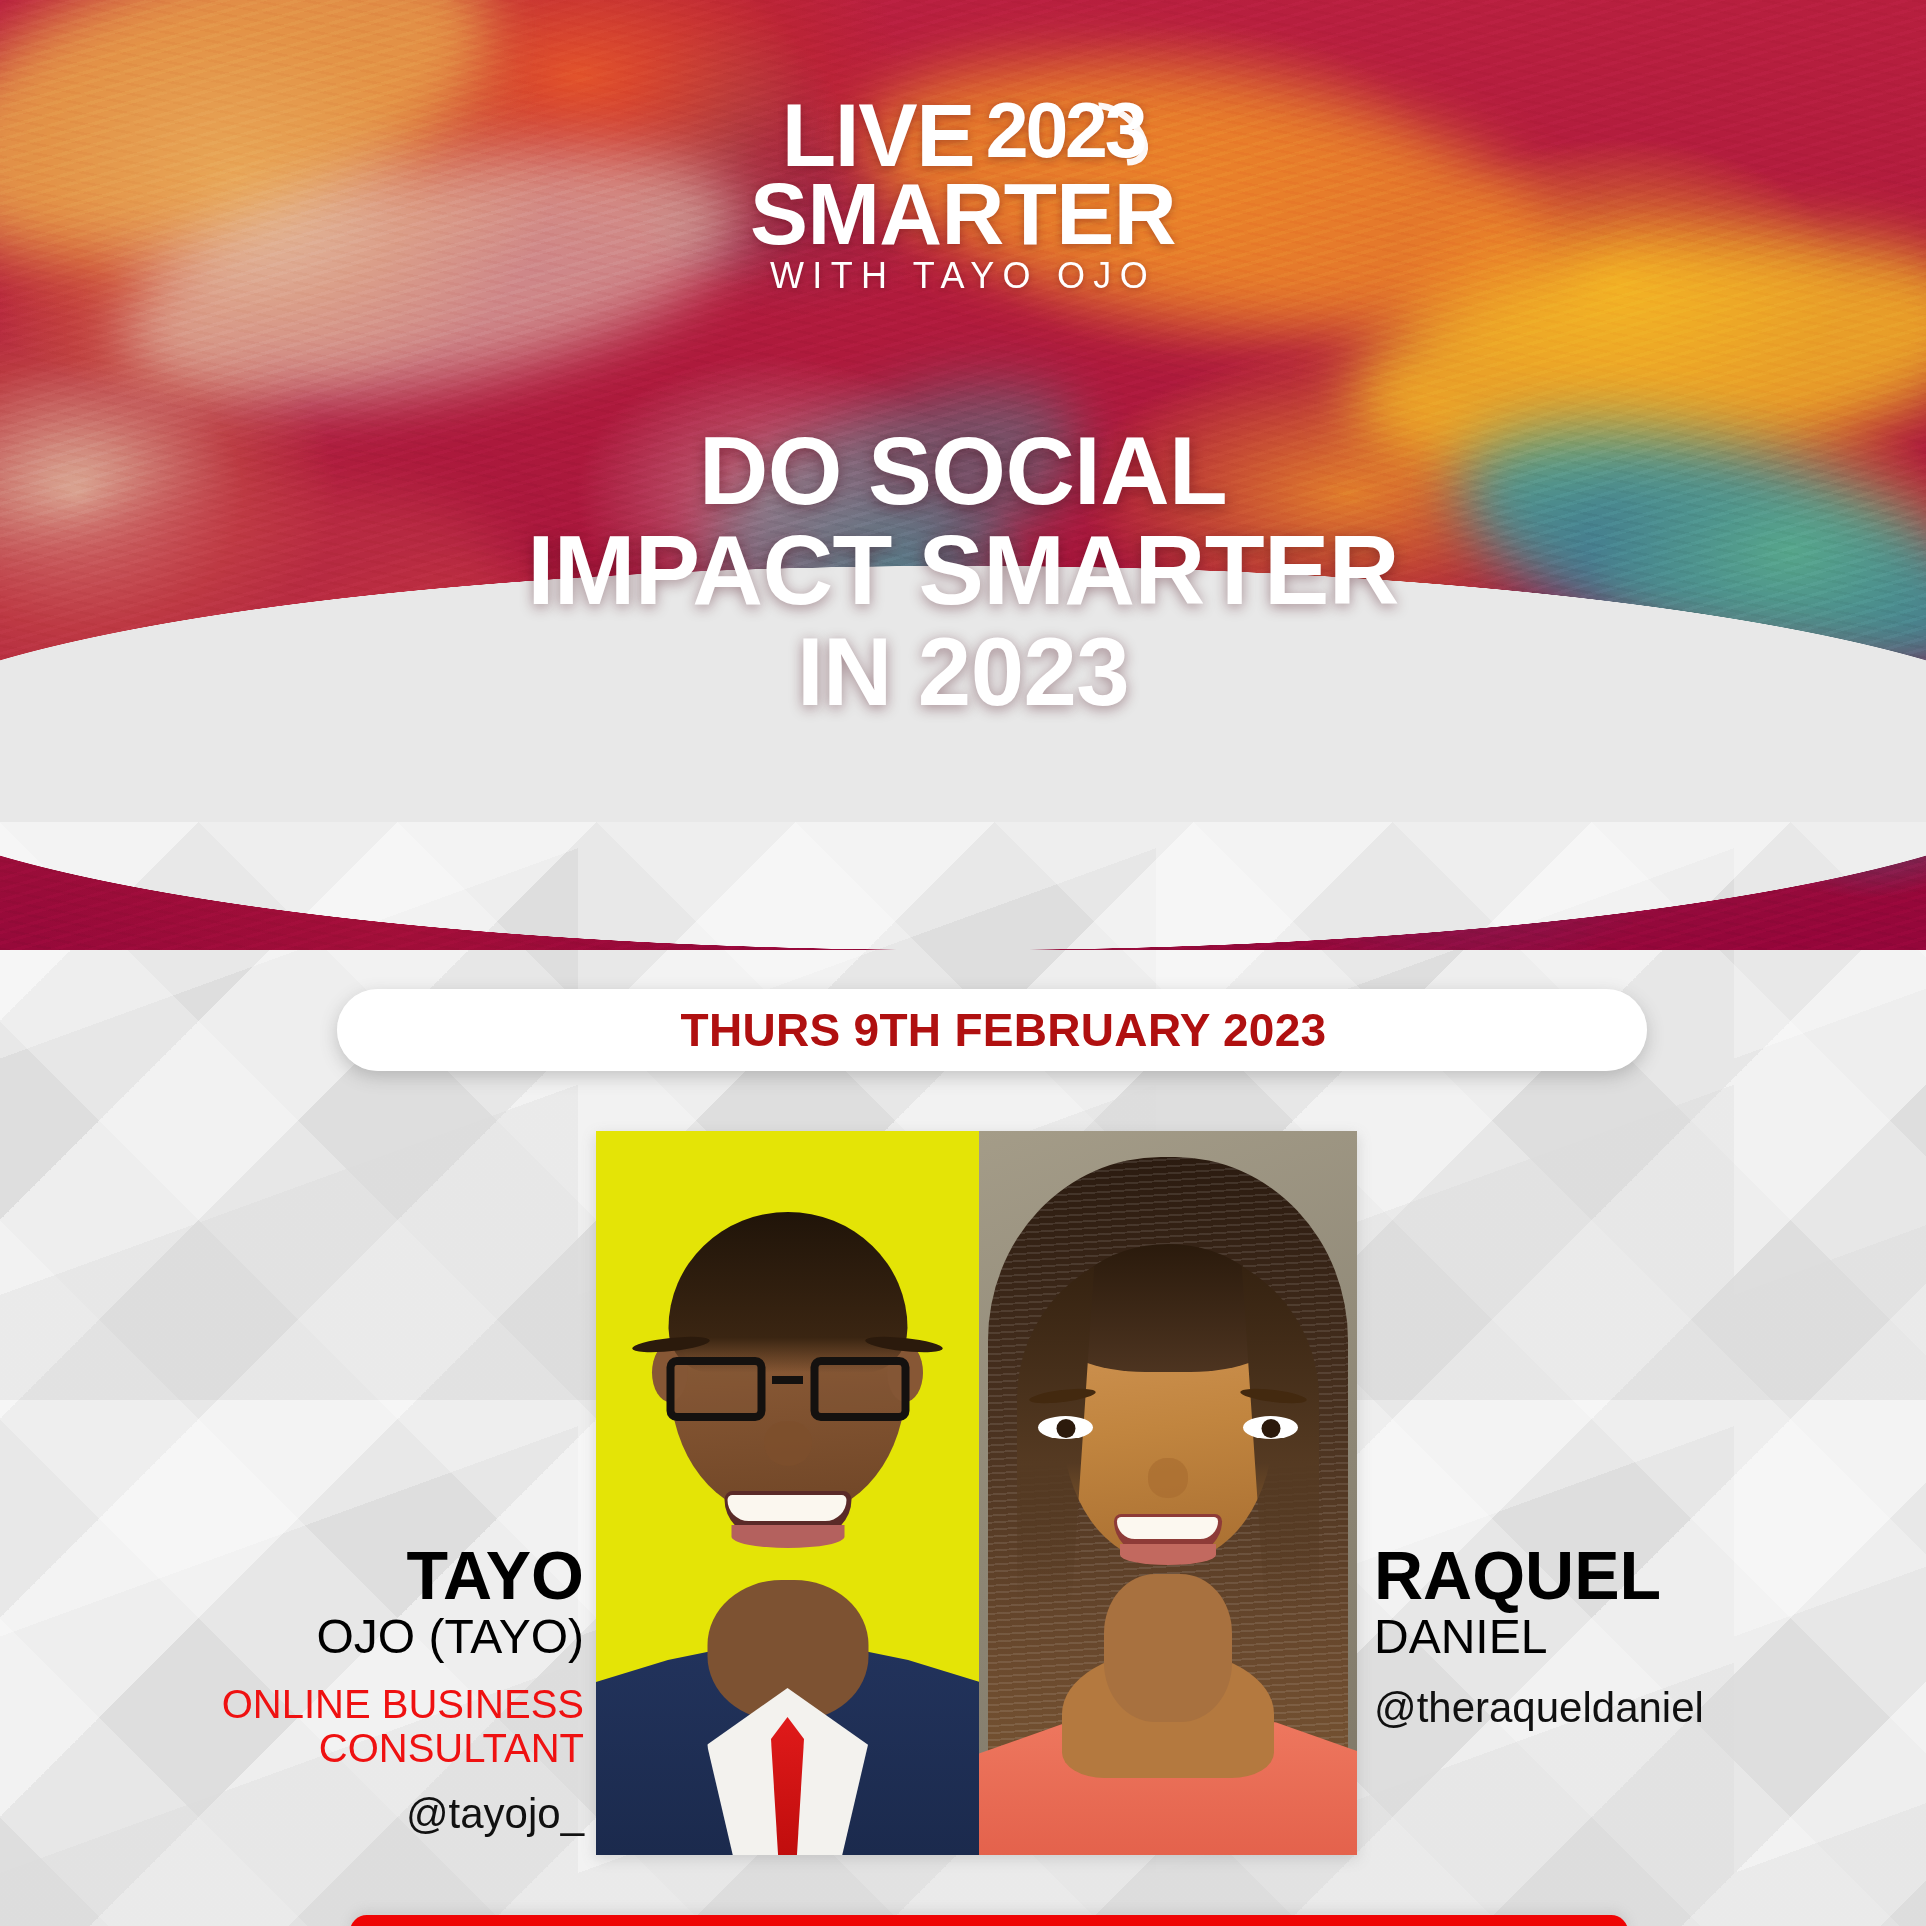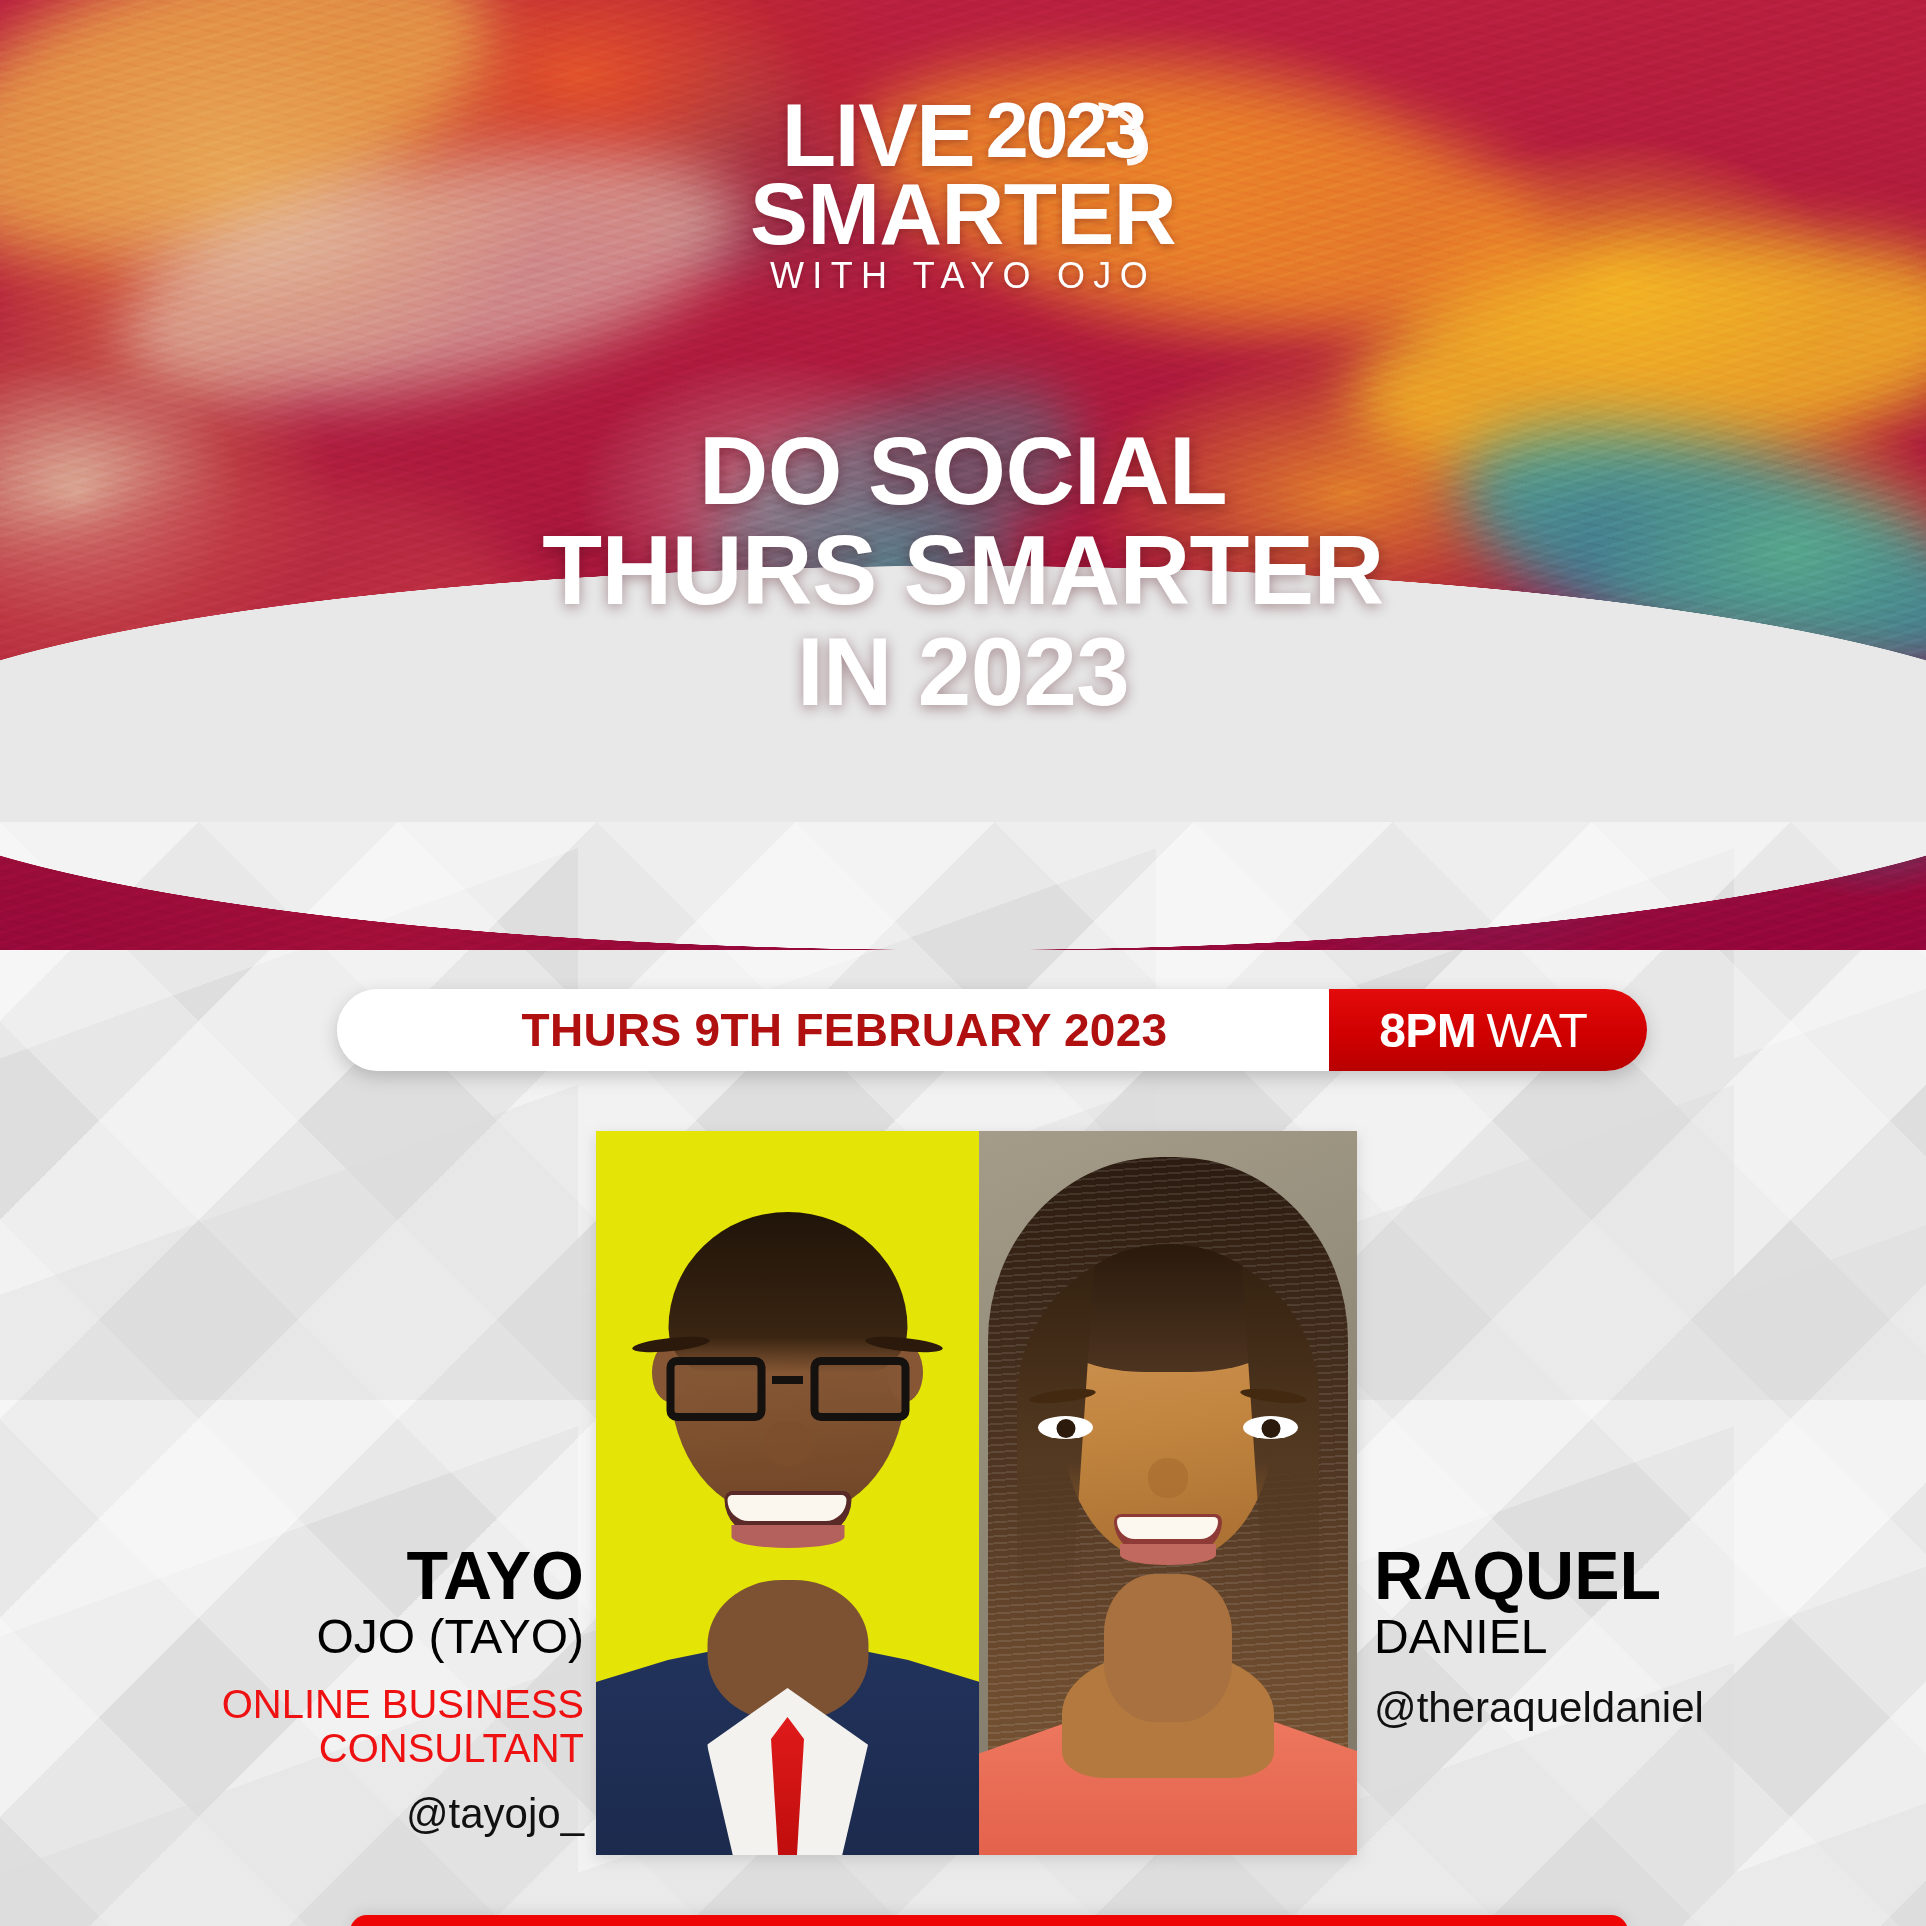--- a/index.html
+++ b/index.html
@@ -295,30 +295,26 @@
         <span class="logo-year">2023</span>
         <span class="logo-swoosh"></span>
       </span>
     </div>
     <div class="logo-smarter">SMARTER</div>
     <div class="logo-with">WITH TAYO OJO</div>
   </div>
 
   <div class="headline">
     <span class="hl hl-1">DO SOCIAL</span>
-    <span class="hl hl-2">THURS SMARTER</span>
+    <span class="hl hl-2">IMPACT SMARTER</span>
     <span class="hl hl-3">IN 2023</span>
   </div>
 
   <div class="date-pill">
     <div class="dp-date">THURS 9TH FEBRUARY 2023</div>
-    <div class="dp-time">
-      <span class="dp-time-strong">8PM</span>
-      <span class="dp-time-zone">WAT</span>
-    </div>
   </div>
 
   <div class="photos">
 
     <div class="photo photo-left">
       <div class="t-suit"></div>
       <div class="t-neck"></div>
       <div class="t-shirt"></div>
       <div class="t-tie"></div>
       <div class="t-head"></div>

